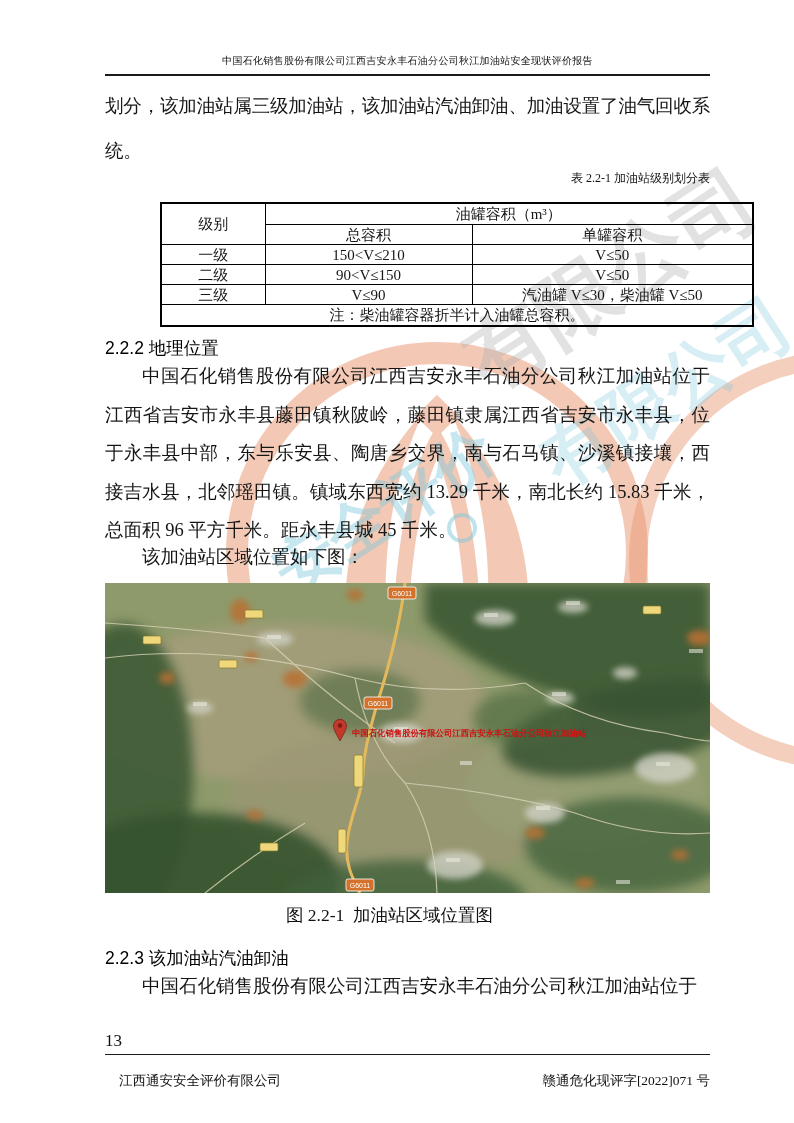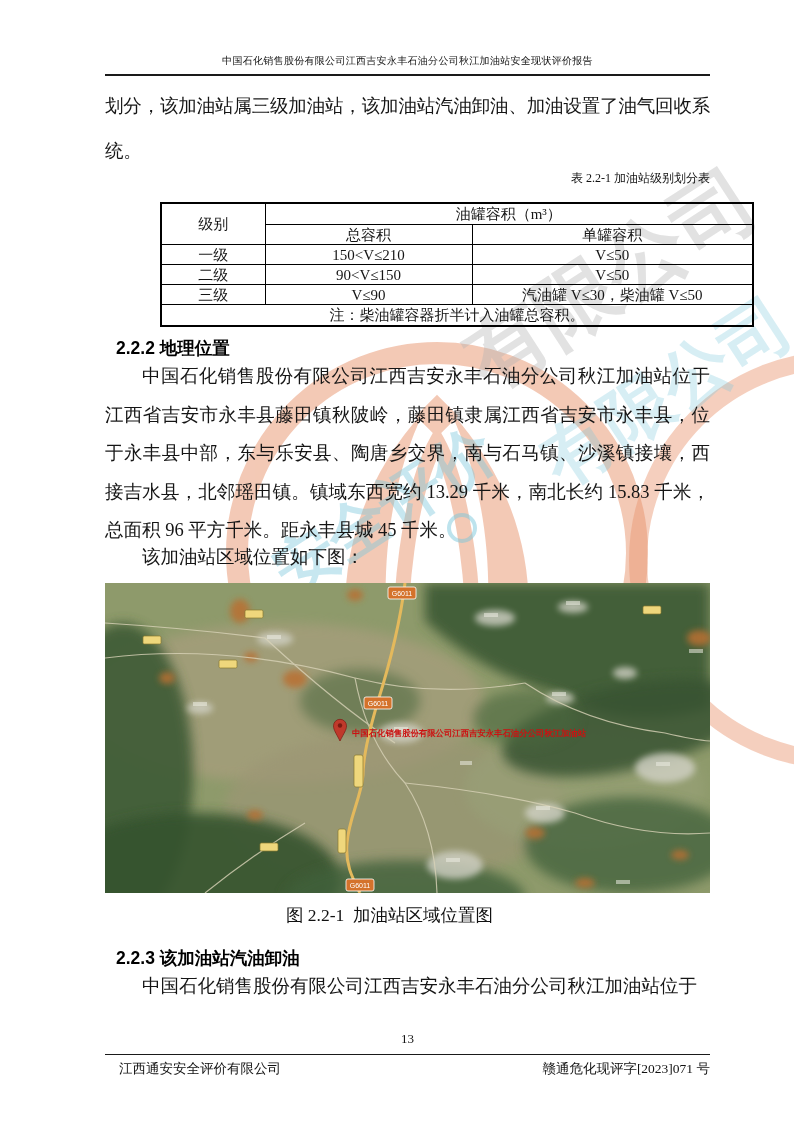--- a/index.html
+++ b/index.html
@@ -36,38 +36,38 @@
   }
   table.lvl td{
     border:1px solid #000;text-align:center;vertical-align:middle;
     padding:0 3px;height:19px;line-height:18px;color:#151515;
   }
   table.lvl tr.hr1 td{height:20px;}
   table.lvl tr.note td{height:20px;}
   
   .h2{
     position:absolute;left:105px;width:605px;z-index:2;
-    font-family:"Liberation Sans", sans-serif;font-weight:bold;font-size:17.5px;color:#000;margin-left:11px;
+    font-family:"Liberation Sans", sans-serif;font-weight:normal;font-size:17.5px;color:#000;
   }
   .s222{top:336px;}
   .s223{top:946px;}
   
   .map{position:absolute;top:583px;left:105px;width:605px;height:310px;z-index:3;display:block;}
   .fig-cap{
     position:absolute;top:903px;left:87px;width:605px;text-align:center;
     font-size:17.5px;z-index:2;white-space:pre;
   }
   
   .pageno{
-    position:absolute;top:1031px;left:105px;width:605px;text-align:center;
-    font-size:13px;z-index:2;
+    position:absolute;top:1031px;left:105px;width:605px;
+    font-size:17px;z-index:2;
   }
   .footer{
     position:absolute;top:1054px;left:105px;width:605px;z-index:2;
-    border-top:1.5px solid #1a1a1a;padding-top:5px;
+    border-top:1.5px solid #1a1a1a;padding-top:17px;
     display:flex;justify-content:space-between;font-size:13.5px;
   }
   .footer .fl{padding-left:14px;}
 </style>
 </head>
 <body>
 
 <div class="page">
 
   <svg class="wm" viewBox="0 0 794 1123" aria-hidden="true">
@@ -248,16 +248,16 @@
   </svg>
 
   <div class="fig-cap">图 2.2-1  加油站区域位置图</div>
 
   <div class="h2 s223">2.2.3 该加油站汽油卸油</div>
   <div class="para p4 indent">中国石化销售股份有限公司江西吉安永丰石油分公司秋江加油站位于</div>
 
   <div class="pageno">13</div>
   <div class="footer">
     <span class="fl">江西通安安全评价有限公司</span>
-    <span class="fr">赣通危化现评字[2023]071 号</span>
+    <span class="fr">赣通危化现评字[2022]071 号</span>
   </div>
 
 </div>
 
 </body></html>

